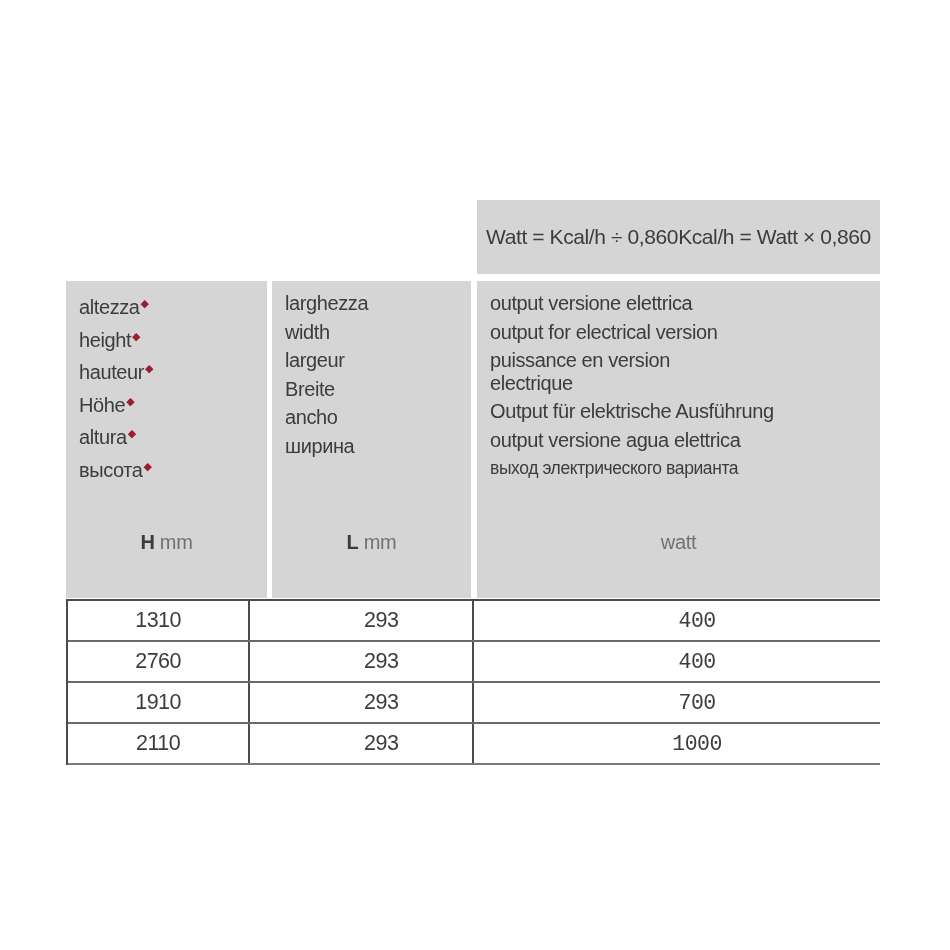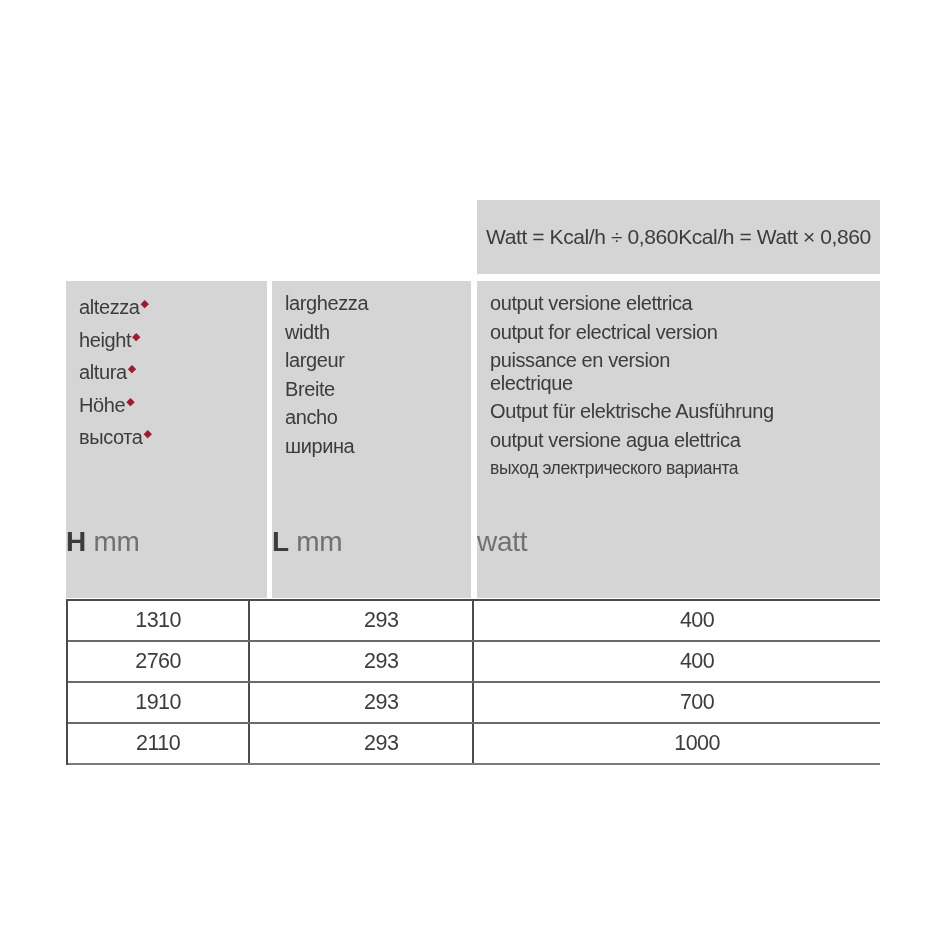--- a/index.html
+++ b/index.html
@@ -40,22 +40,22 @@
   .diamond{
     color:#9e1c31;
     font-size:11px;
     vertical-align:7px;
     letter-spacing:0;
     margin-left:1px;
   }
   .unit-line{
     position:absolute;
     left:0;right:0;bottom:42px;
-    text-align:left;
-    font-size:28px;
+    text-align:center;
+    font-size:20px;
     color:#707173;
     letter-spacing:-0.3px;
   }
   .unit-line b{color:#3b3c3e;font-weight:bold;}
   
   .data-grid{
     position:absolute;
     left:66px;top:599px;width:814px;
     box-sizing:border-box;
     border-left:2px solid #4a4b4d;
@@ -72,38 +72,39 @@
   .data-row:last-child{border-bottom:2px solid #7a7b7d;justify-content:center;}
   .data-cell{
     box-sizing:border-box;
     display:flex;align-items:center;justify-content:center;
     font-size:21.5px;
     letter-spacing:-0.5px;
     color:#3b3c3e;
   }
   .data-cell.c0{width:202px;border-right:2px solid #4a4b4d;}
   .data-cell.c1{width:204px;border-right:2px solid #4a4b4d;}
-  .data-cell.c2{width:406px;}
+  .data-cell.c2{width:406px;font-family:Liberation Mono, monospace;}
 </style>
 </head>
 <body>
 
 <div class="page">
 
   <div class="formula-box">
     <div>Watt = Kcal/h ÷ 0,860</div>
     <div>Kcal/h = Watt × 0,860</div>
   </div>
 
   <div class="header-block col1">
     <div class="labels">
         <div class="label-line">altezza<span class="diamond">◆</span></div>
         <div class="label-line">height<span class="diamond">◆</span></div>
+        <div class="label-line">hauteur<span class="diamond">◆</span></div>
+        <div class="label-line">Höhe<span class="diamond">◆</span></div>
         <div class="label-line">altura<span class="diamond">◆</span></div>
-        <div class="label-line">Höhe<span class="diamond">◆</span></div>
         <div class="label-line">высота<span class="diamond">◆</span></div>
       </div>
     <div class="unit-line"><b>H</b><span> mm</span></div>
   </div>
 
   <div class="header-block col2">
     <div class="labels">
         <div class="label-line">larghezza</div>
         <div class="label-line">width</div>
         <div class="label-line">largeur</div>

